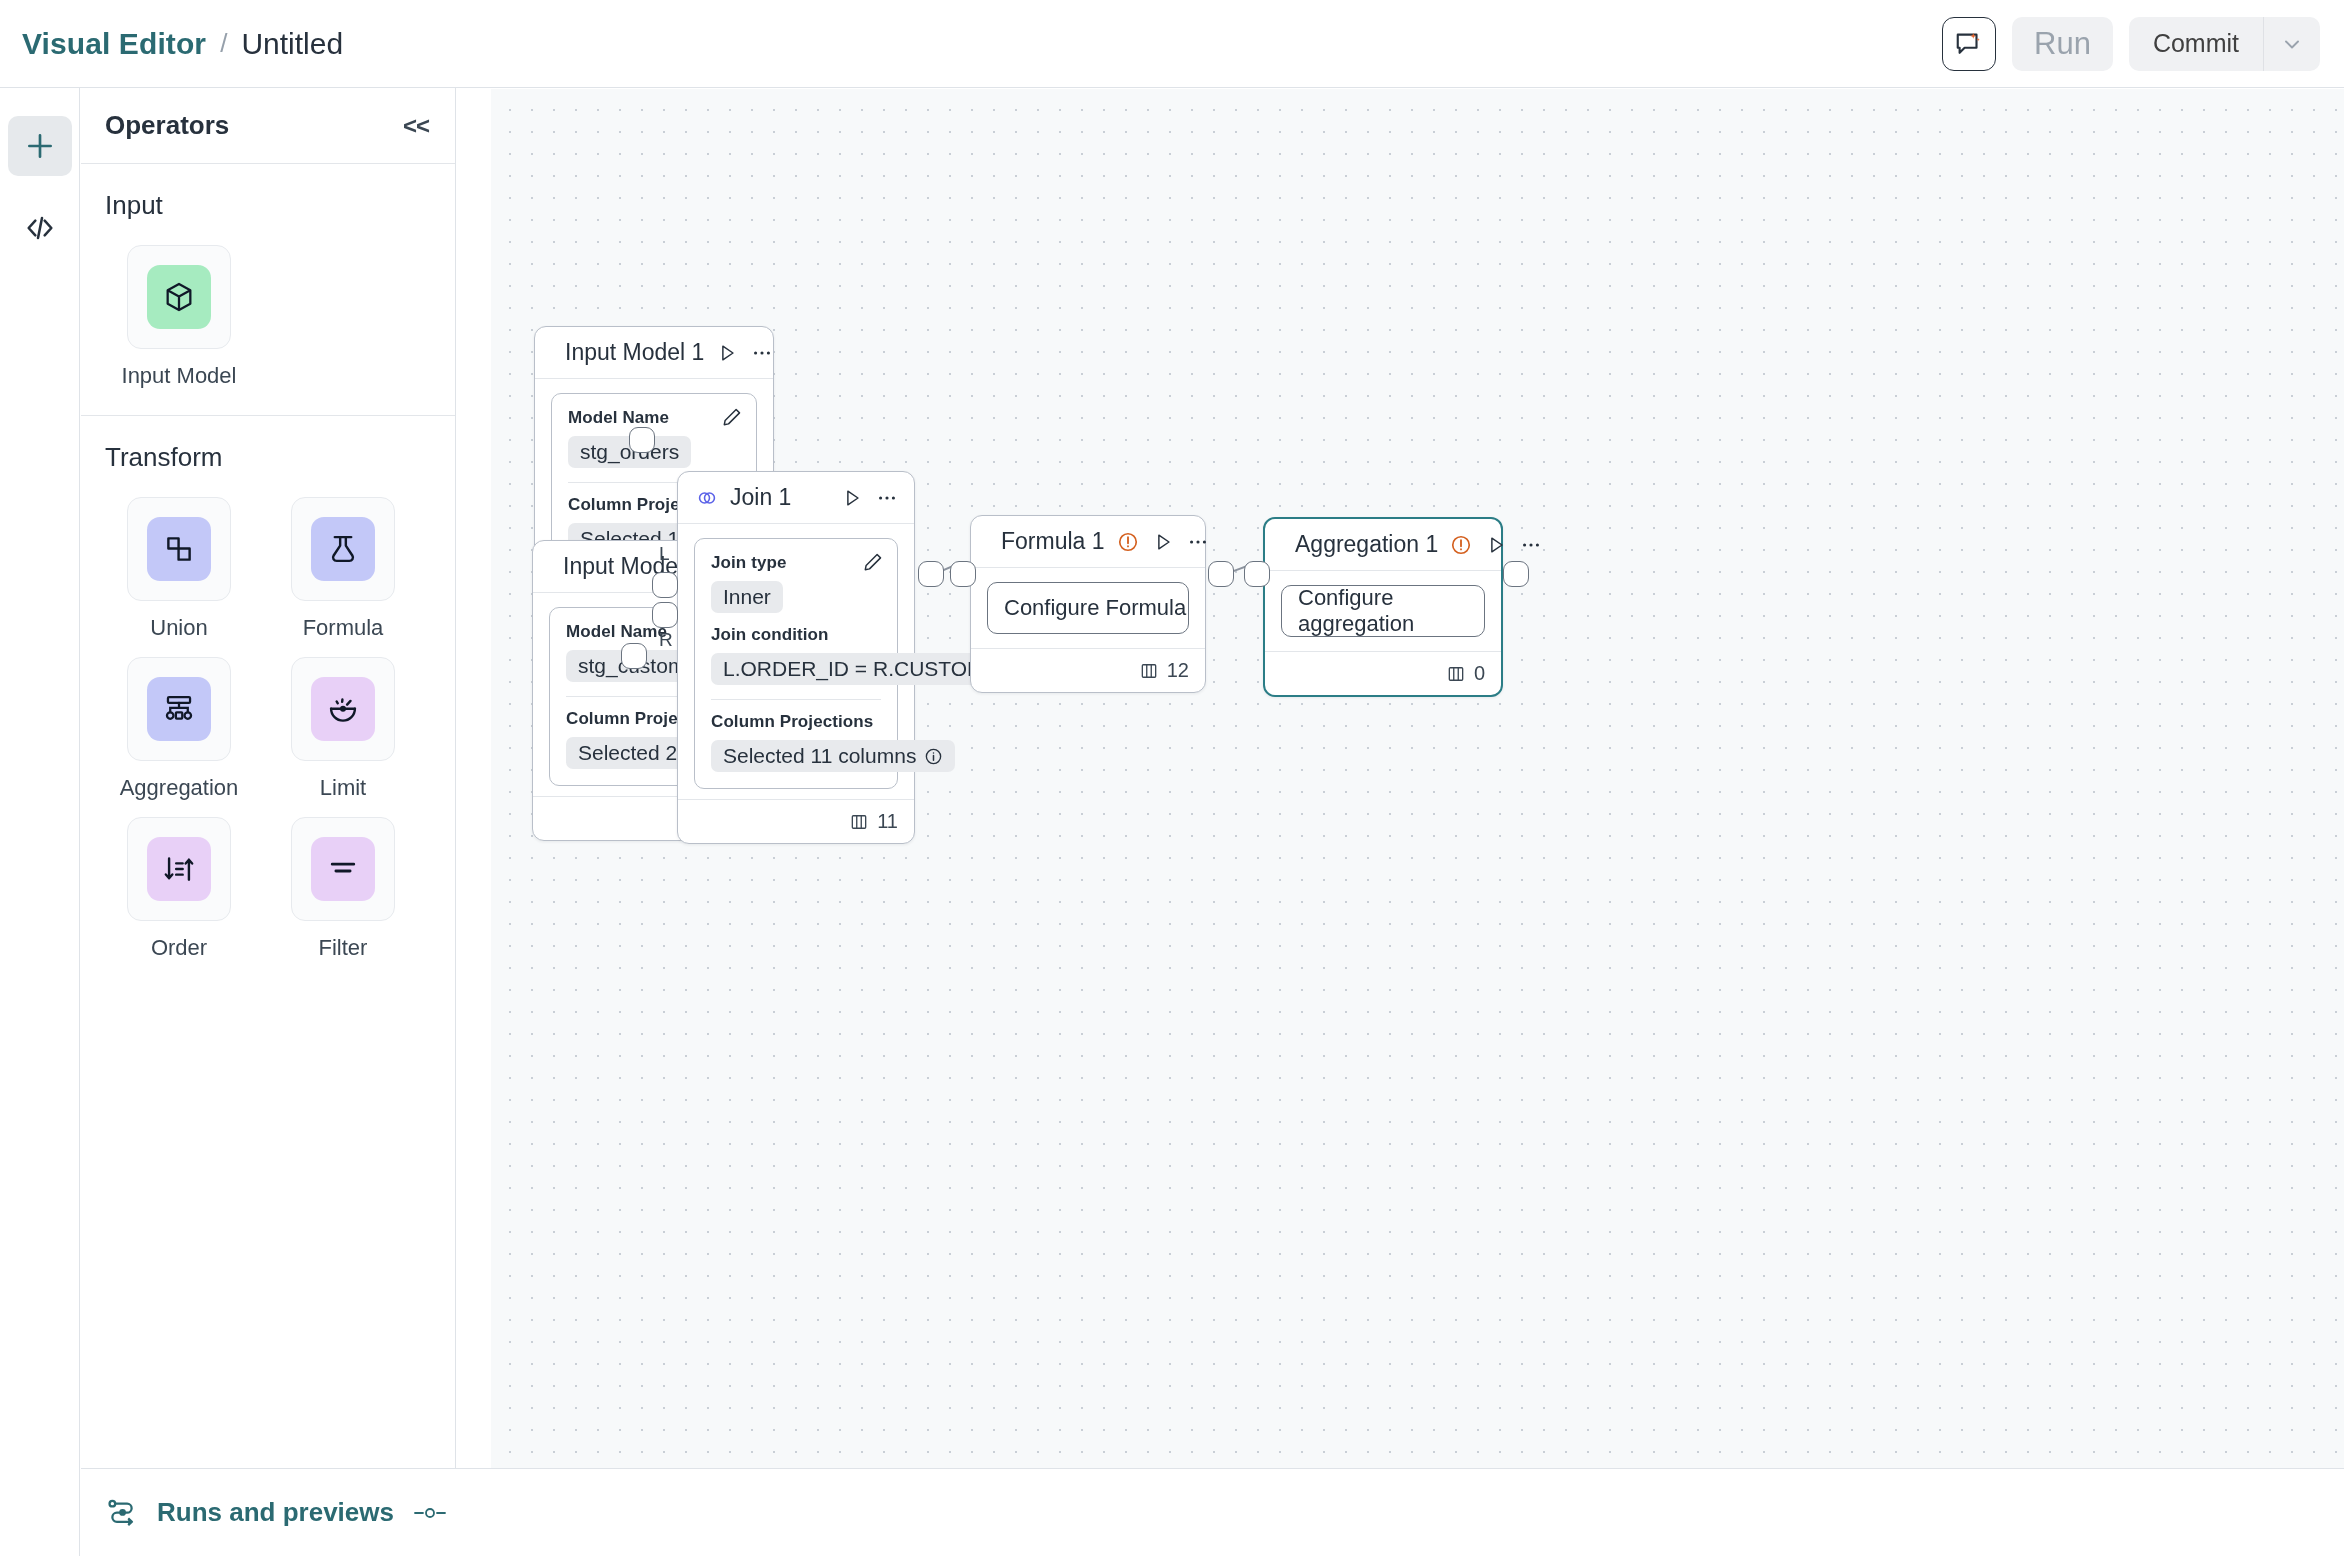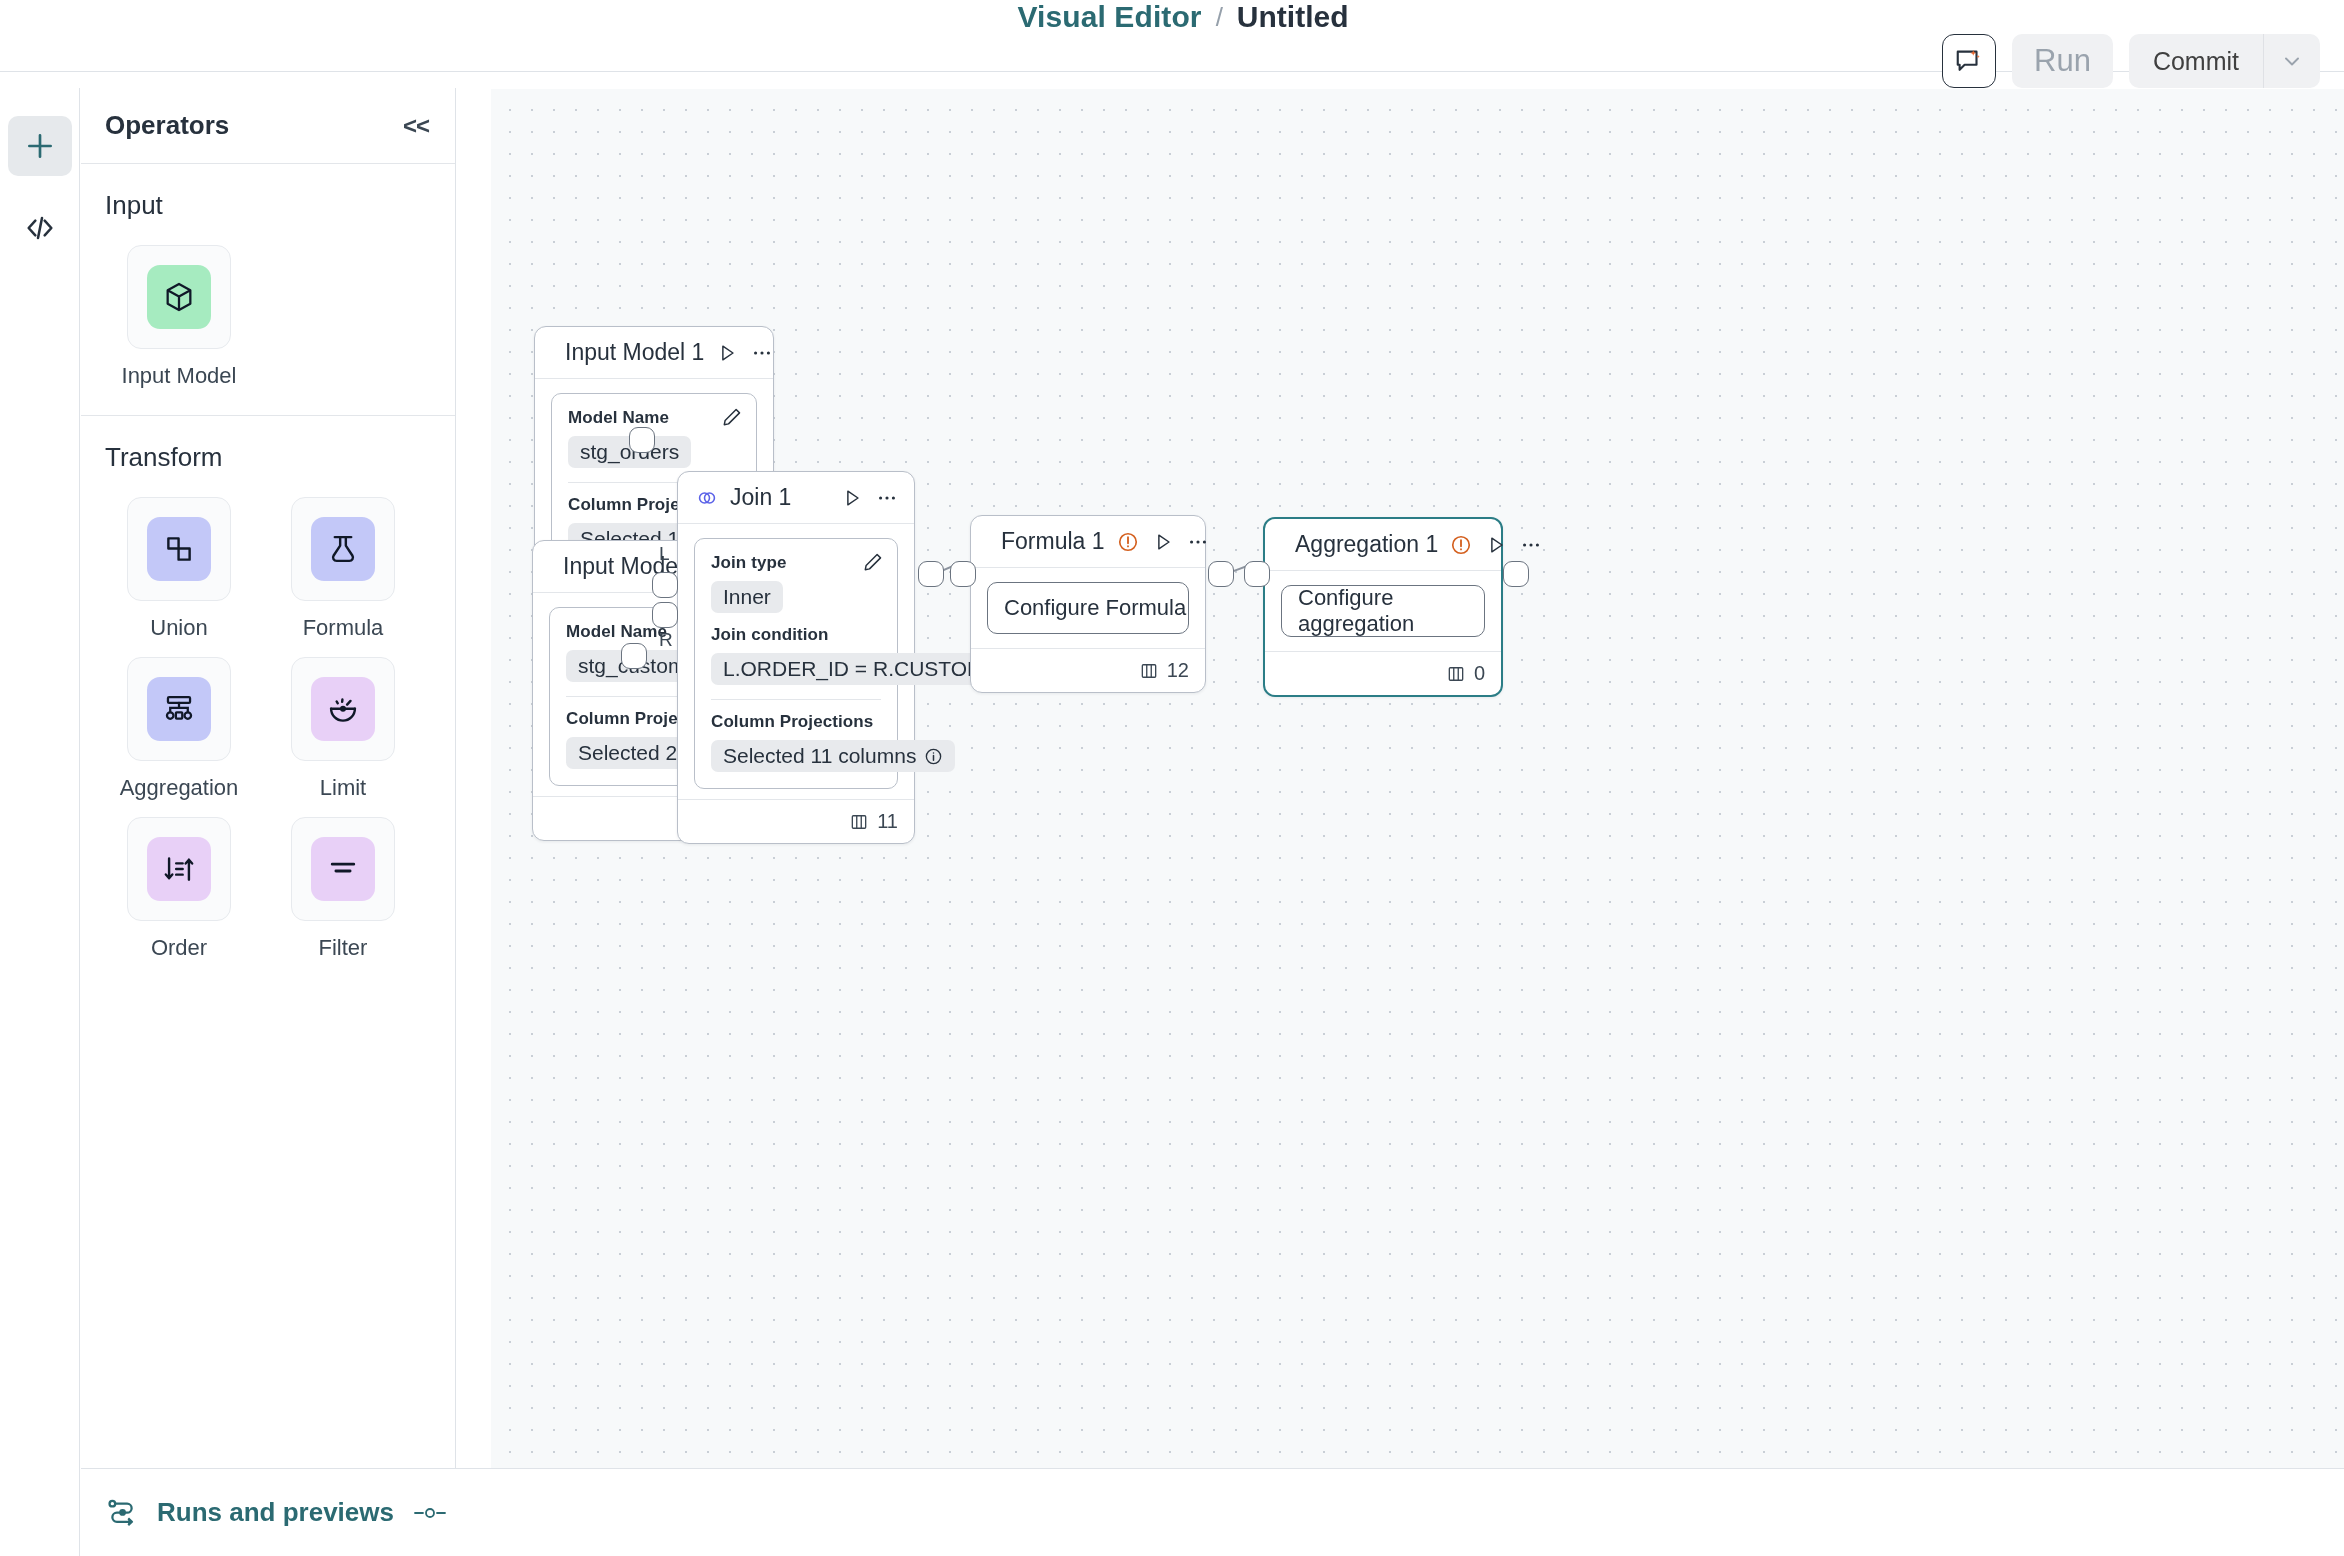--- a/index.html
+++ b/index.html
@@ -5,29 +5,29 @@
   * { box-sizing: border-box; margin: 0; padding: 0; }
   html, body {
     width: 2344px; height: 1556px;
     font-family: "Liberation Sans", sans-serif;
     background: #ffffff;
     overflow: hidden;
   }
 
   
   .topbar {
-    position: absolute; top: 0; left: 0; width: 2344px; height: 72px;
+    position: absolute; top: 0; left: 0; width: 2344px; height: 88px;
     background: #ffffff;
     border-bottom: 1px solid #dfe3e8;
-    display: flex; align-items: center; flex-direction: column;
+    display: flex; align-items: center;
   }
   .breadcrumb { display: flex; align-items: center; margin-left: 22px; gap: 14px; }
   .bc-root { font-size: 30px; font-weight: 700; color: #2b6a72; letter-spacing: .1px; }
   .bc-sep { font-size: 26px; color: #96a0ab; font-weight: 400; }
-  .bc-leaf { font-size: 30px; font-weight: 700; color: #27313d; }
+  .bc-leaf { font-size: 30px; font-weight: 400; color: #27313d; }
 
   .topbar-actions {
     margin-left: auto; margin-right: 24px;
     display: flex; align-items: center; gap: 16px;
   }
   .ai-btn {
     width: 54px; height: 54px; border-radius: 12px;
     border: 1.6px solid #27313d; background: #fff;
     display: flex; align-items: center; justify-content: center;
     cursor: pointer;

